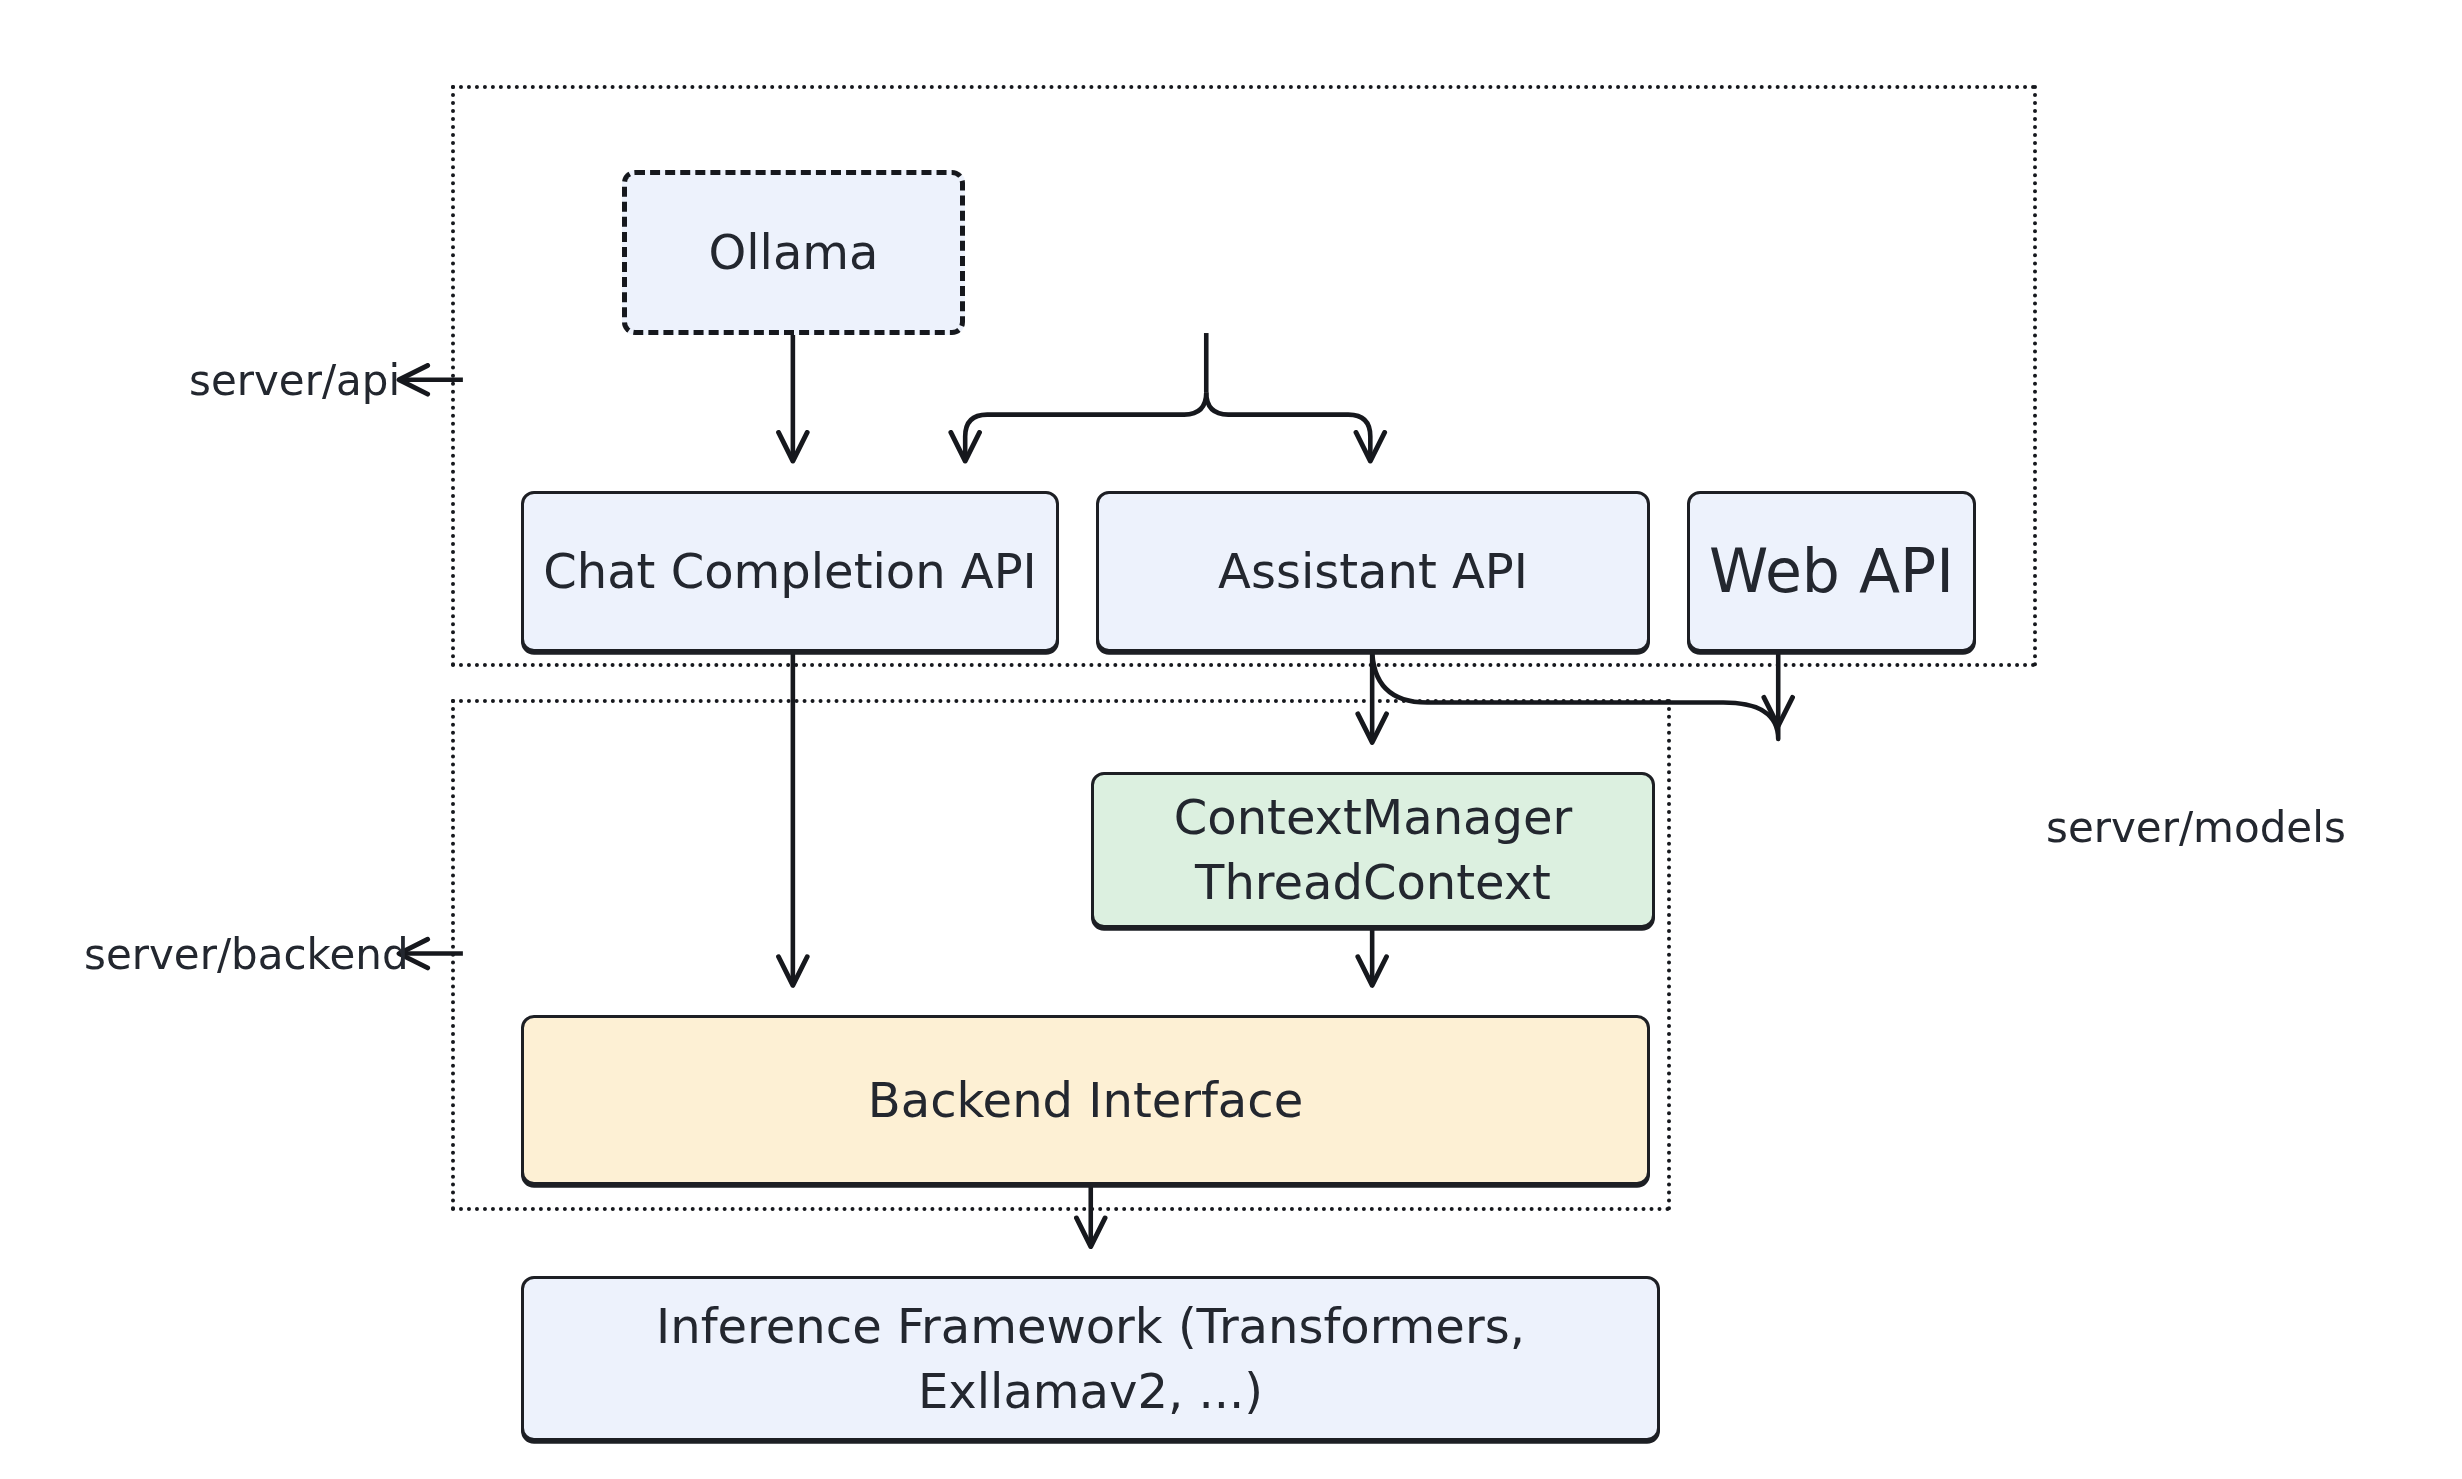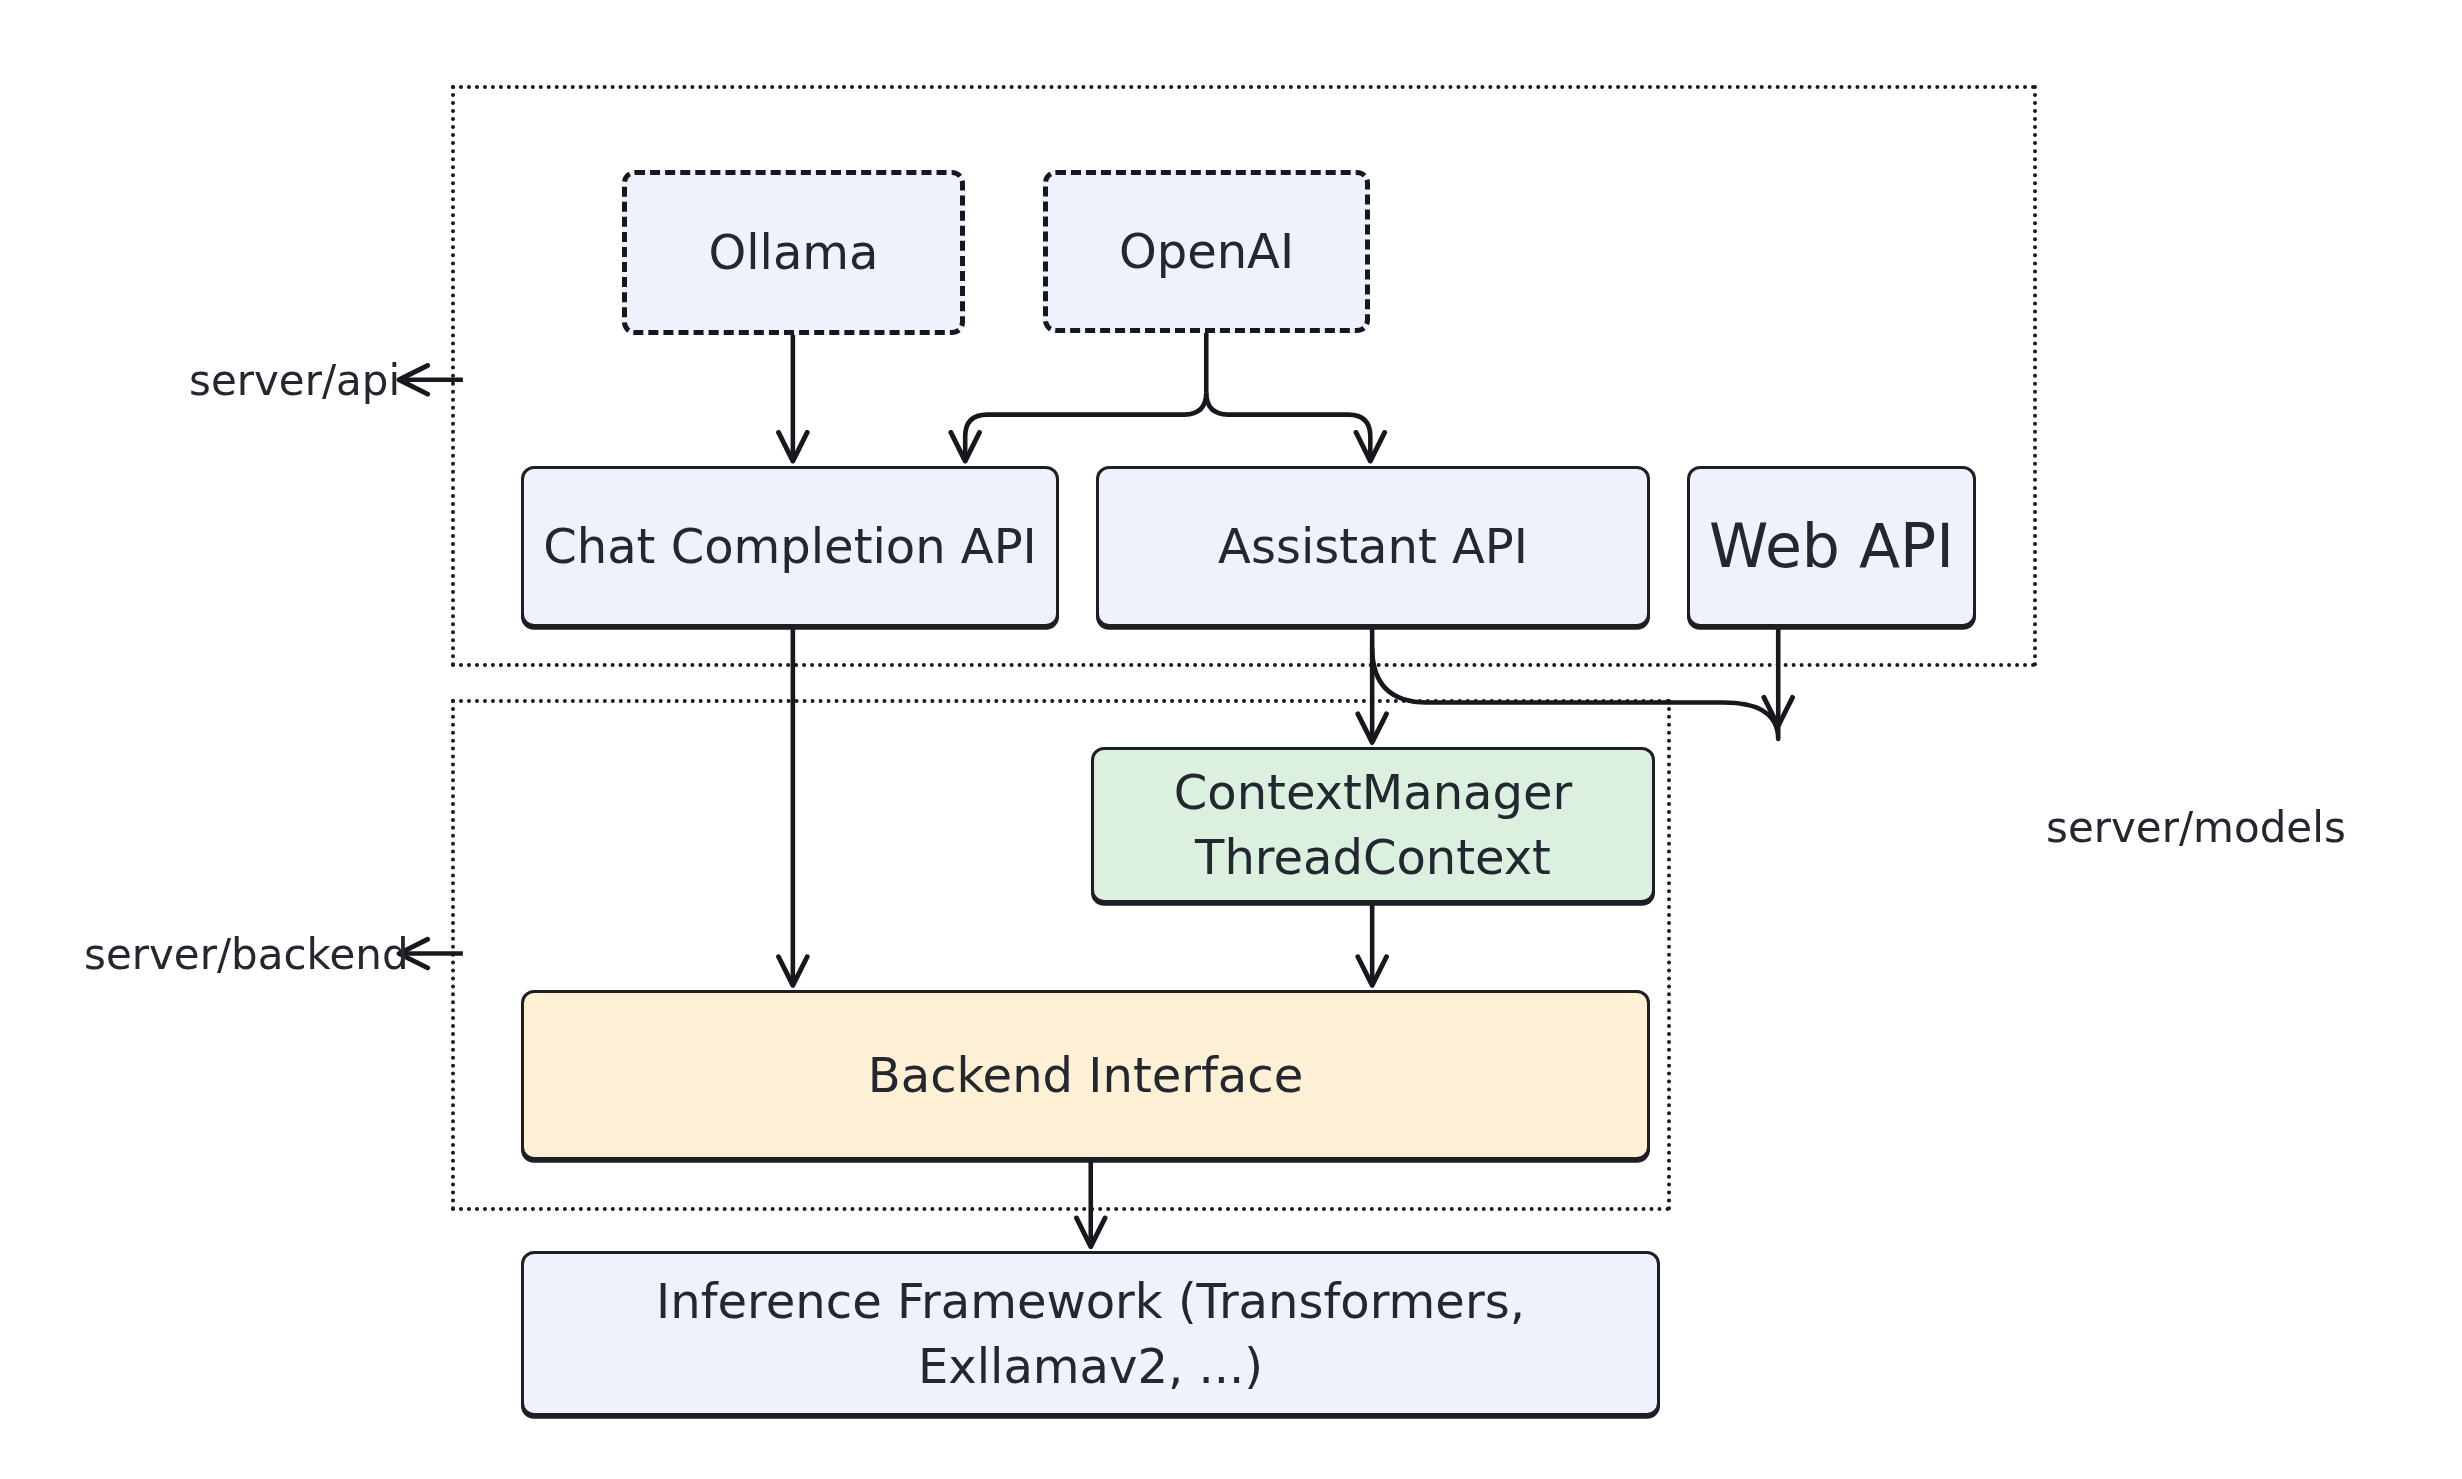--- a/index.html
+++ b/index.html
@@ -29,20 +29,21 @@
     align-items: center;
     justify-content: center;
     text-align: center;
     color: #23272f;
     border-radius: 13px;
     line-height: 1.35;
   }
   .node-solid {
     border: 3.7px solid #1d1f24;
     box-shadow: 0 2.8px 0 0 #1d1f24;
+    margin-top: 25px;
   }
   .node-dashed {
     border: 5.5px dashed #16181d;
   }
   .fill-blue   { background: #edf2fc; }
   .fill-green  { background: #dcf0e0; text-align: center; }
   .fill-yellow { background: #fdf0d4; }
 
   .group-box {
     position: absolute;
@@ -111,23 +112,20 @@
   <div class="edge-label" style="left:189px; top:356px;">server/api</div>
 
   <div class="edge-label" style="left:84px; top:930px;">server/backend</div>
 
   <div class="edge-label" style="left:2046px; top:803px;">server/models</div>
 
   <div class="node-box node-dashed fill-blue" style="left:622px; top:170px; width:343px; height:165px; font-size:48px;">
     <span class="node-text">Ollama</span>
   </div>
 
-  <div class="node-box node-dashed fill-blue" style="left:1043px; top:170px; width:327px; height:163px; font-size:48px;">
-    <span class="node-text">OpenAI</span>
-  </div>
 
   <div class="node-box node-solid fill-blue" style="left:521px; top:466px; width:538px; height:161px; font-size:48px;">
     <span class="node-text">Chat Completion API</span>
   </div>
 
   <div class="node-box node-solid fill-blue" style="left:1096px; top:466px; width:554px; height:161px; font-size:48px;">
     <span class="node-text">Assistant API</span>
   </div>
 
   <div class="node-box node-solid fill-blue" style="left:1687px; top:466px; width:289px; height:161px; font-size:60px;">

